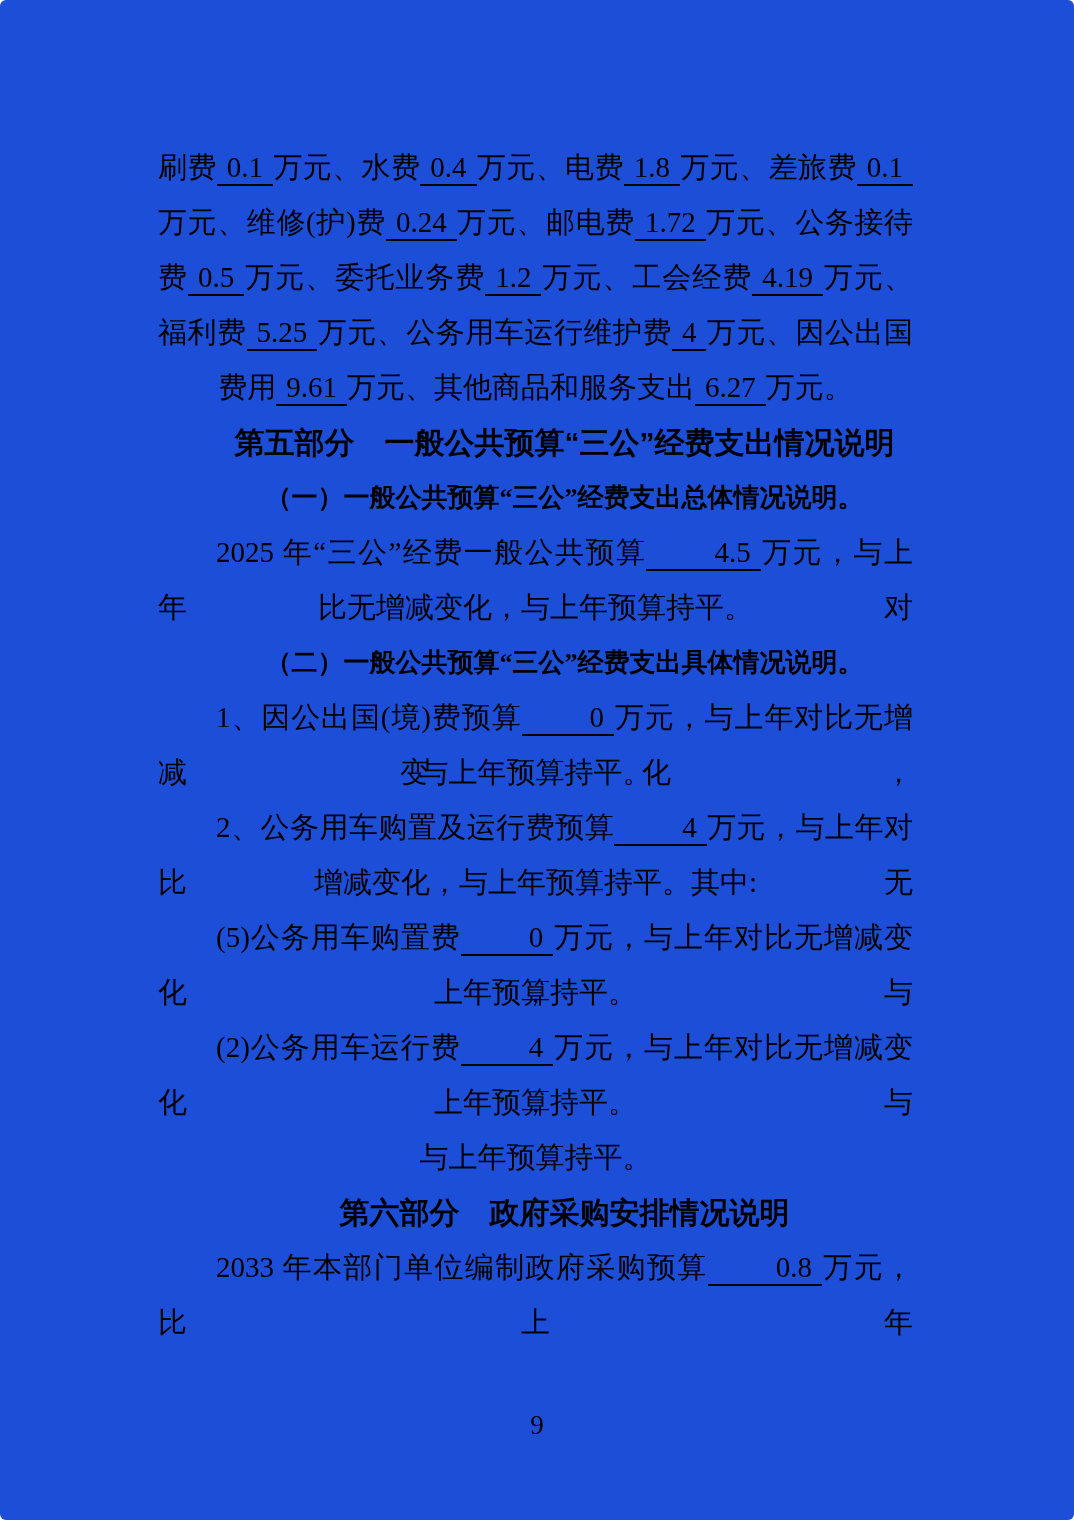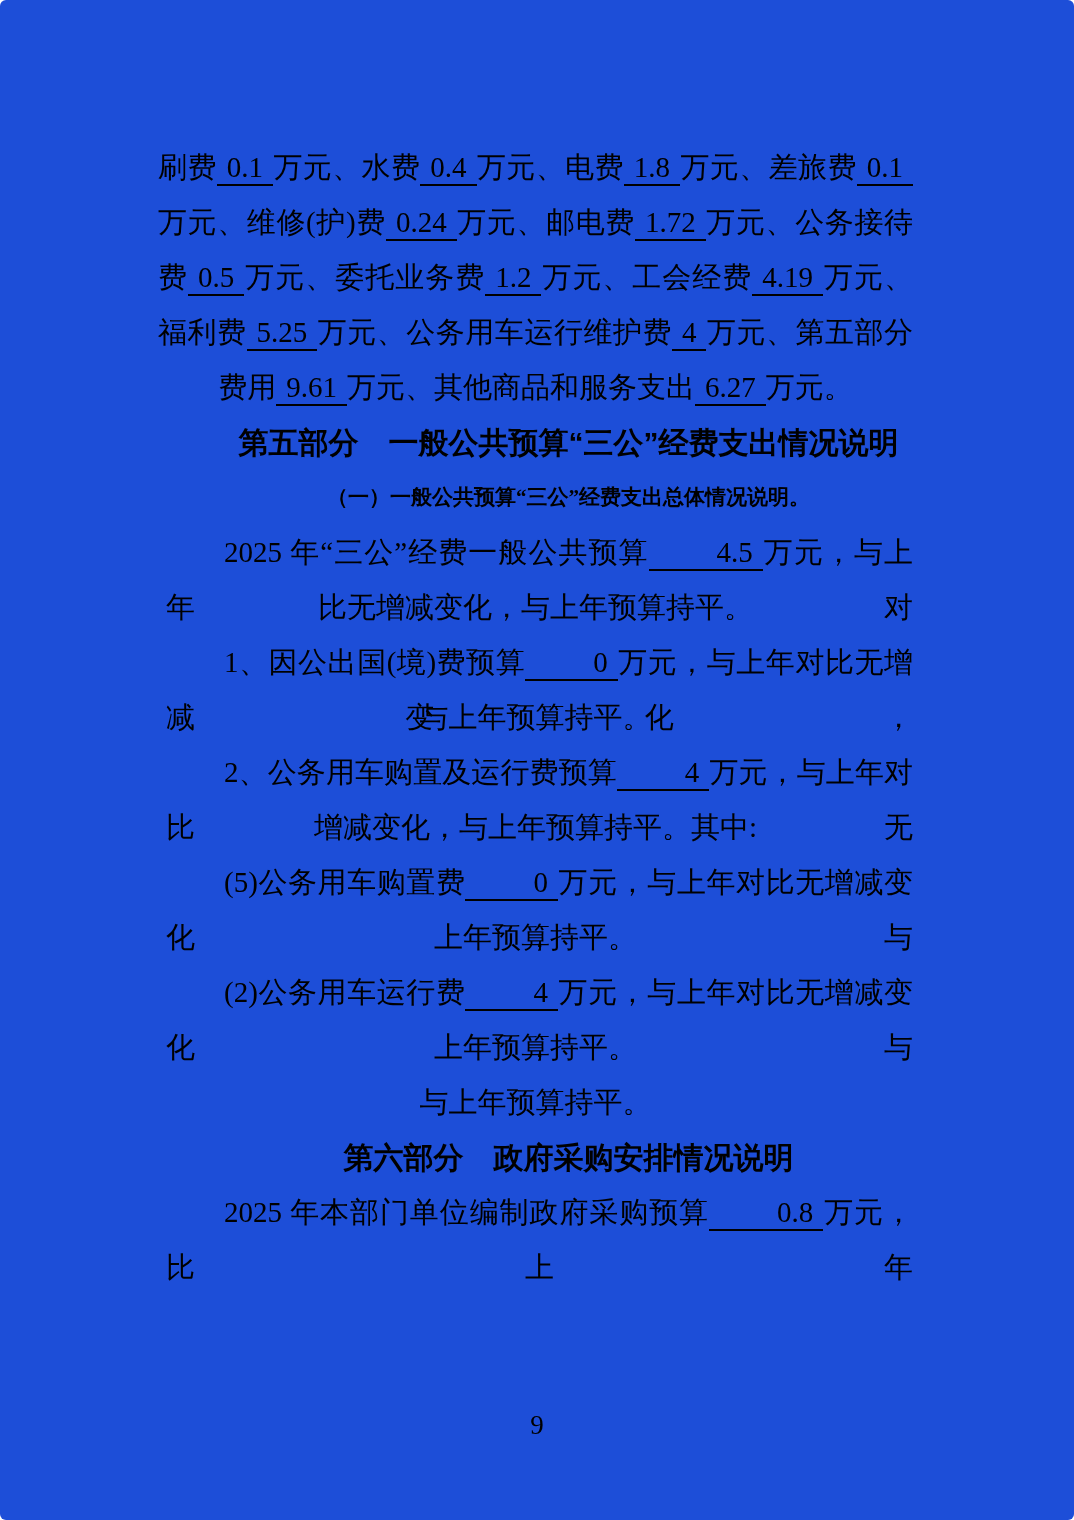--- a/index.html
+++ b/index.html
@@ -30,31 +30,30 @@
     white-space: normal;
     overflow: visible;
     text-align: center;
   }
   .line.justify {
     text-align: justify;
     text-align-last: justify;
   }
   .line.indent {
     text-indent: 58px;
-    margin-left: 8px;
   }
   .line.part-heading {
     font-family: "Liberation Sans", sans-serif;
     font-weight: bold;
     font-size: 30px;
   }
   .line.sub-heading {
     font-family: "Liberation Serif", serif;
     font-weight: bold;
-    font-size: 21px;
+    font-size: 26px;
   }
   .u {
     display: inline-block;
     line-height: 1.05;
     padding: 0 10px 2px 10px;
     border-bottom: 2px solid #000000;
   }
   .page-number {
     position: absolute;
     top: 1408px;
@@ -67,32 +66,33 @@
   }
 </style>
 </head>
 <body>
 
 <div class="page">
   <div class="content">
       <div class="line body justify"><span>刷费</span><span class="u">0.1</span><span>万元、水费</span><span class="u">0.4</span><span>万元、电费</span><span class="u">1.8</span><span>万元、差旅费</span><span class="u">0.1</span></div>
       <div class="line body justify"><span>万元、维修(护)费</span><span class="u">0.24</span><span>万元、邮电费</span><span class="u">1.72</span><span>万元、公务接待</span></div>
       <div class="line body justify"><span>费</span><span class="u">0.5</span><span>万元、委托业务费</span><span class="u">1.2</span><span>万元、工会经费</span><span class="u">4.19</span><span>万元、</span></div>
-      <div class="line body justify"><span>福利费</span><span class="u">5.25</span><span>万元、公务用车运行维护费</span><span class="u">4</span><span>万元、第五部分</span></div>
+      <div class="line body justify"><span>福利费</span><span class="u">5.25</span><span>万元、公务用车运行维护费</span><span class="u">4</span><span>万元、因公出国</span></div>
       <div class="line body"><span>费用</span><span class="u">9.61</span><span>万元、其他商品和服务支出</span><span class="u">6.27</span><span>万元。</span></div>
       <div class="line part-heading indent"><span>第五部分　一般公共预算“三公”经费支出情况说明</span></div>
       <div class="line sub-heading indent"><span>（一）一般公共预算“三公”经费支出总体情况说明。</span></div>
       <div class="line body justify indent"><span>2025 年“三公”经费一般公共预算</span><span class="u">4.5</span><span>万元，与上年对</span></div>
       <div class="line body"><span>比无增减变化，与上年预算持平。</span></div>
+      <div class="line sub-heading indent"><span>（二）一般公共预算“三公”经费支出具体情况说明。</span></div>
       <div class="line body justify indent"><span>1、因公出国(境)费预算</span><span class="u">0</span><span>万元，与上年对比无增减变化，</span></div>
       <div class="line body"><span>与上年预算持平。</span></div>
       <div class="line body justify indent"><span>2、公务用车购置及运行费预算</span><span class="u">4</span><span>万元，与上年对比无</span></div>
       <div class="line body"><span>增减变化，与上年预算持平。其中:</span></div>
       <div class="line body justify indent"><span>(5)公务用车购置费</span><span class="u">0</span><span>万元，与上年对比无增减变化，与</span></div>
       <div class="line body"><span>上年预算持平。</span></div>
       <div class="line body justify indent"><span>(2)公务用车运行费</span><span class="u">4</span><span>万元，与上年对比无增减变化，与</span></div>
       <div class="line body"><span>上年预算持平。</span></div>
       <div class="line body"><span>与上年预算持平。</span></div>
       <div class="line part-heading indent"><span>第六部分　政府采购安排情况说明</span></div>
-      <div class="line body justify indent"><span>2025 年本部门单位编制政府采购预算</span><span class="u">0.8</span><span>万元，比上年</span></div>
+      <div class="line body justify indent"><span>2033 年本部门单位编制政府采购预算</span><span class="u">0.8</span><span>万元，比上年</span></div>
     </div>
   <div class="page-number">9</div>
 </div>
 
 </body></html>

